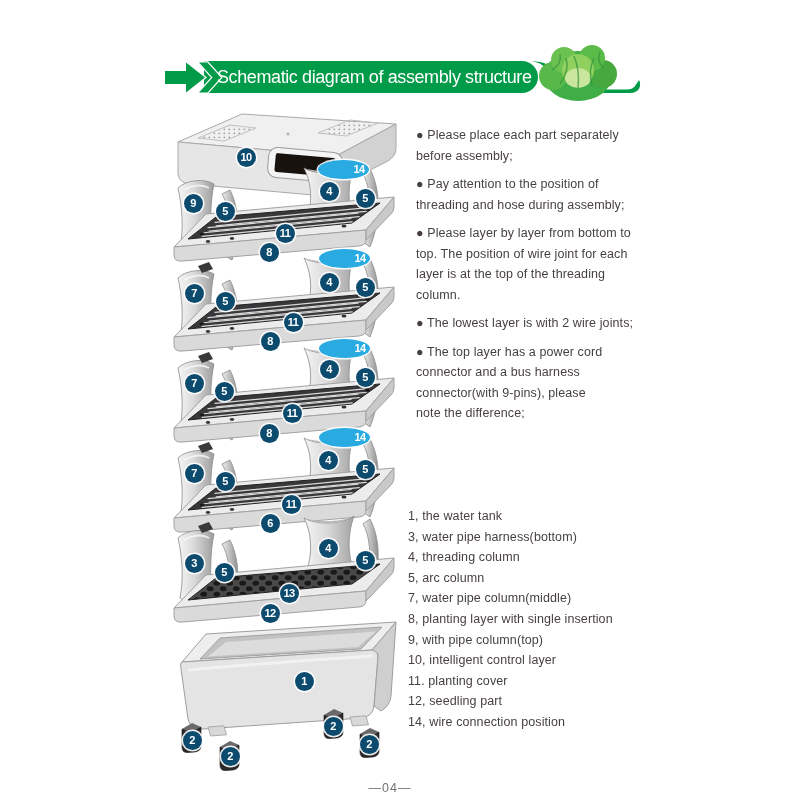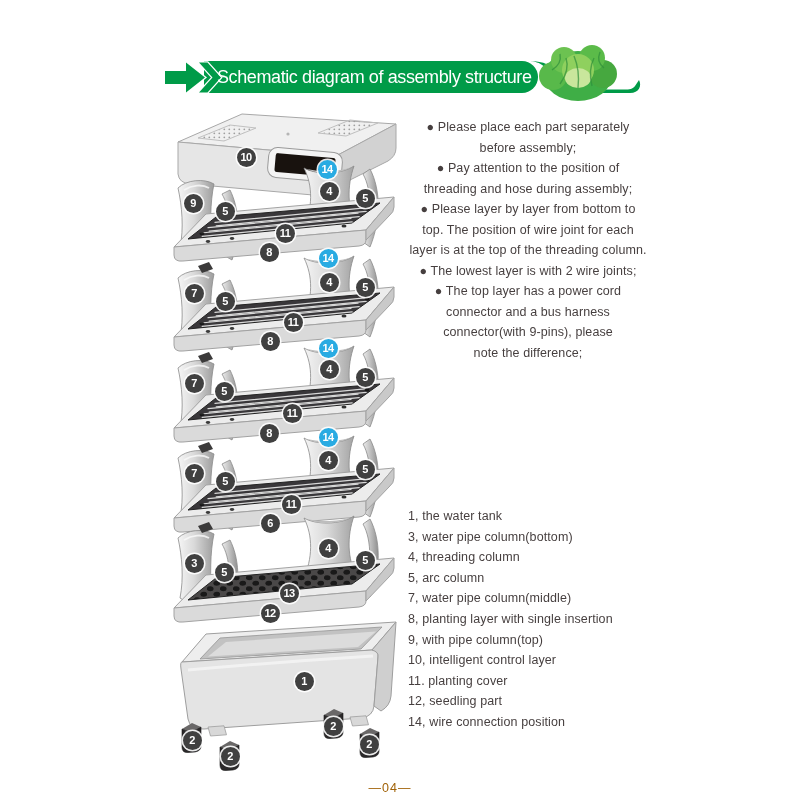--- a/index.html
+++ b/index.html
@@ -2,32 +2,32 @@
 <html><head>
 <meta charset="utf-8">
 <style>
   html,body{margin:0;padding:0;background:#fff;}
   .page{position:relative;width:800px;height:800px;background:#ffffff;overflow:hidden;
         font-family:"Liberation Sans", sans-serif;color:#463f3f;}
   svg{position:absolute;left:0;top:0;}
   .header-title{position:absolute;left:217px;top:62px;width:330px;height:37px;line-height:31px;
         font-size:18px;letter-spacing:-0.4px;color:#ffffff;white-space:nowrap;}
   .instructions{position:absolute;left:408px;top:117px;width:240px;}
-  .instructions p{margin:0;font-size:12.5px;line-height:20.5px;white-space:pre-line;letter-spacing:0.1px;text-align:center;}
+  .instructions p{margin:8px;font-size:12.5px;line-height:20.5px;white-space:pre-line;letter-spacing:0.1px;}
   .parts{position:absolute;left:408px;top:476px;width:250px;margin-top:30px;}
   .parts div{font-size:12.5px;line-height:20.6px;white-space:nowrap;letter-spacing:0.1px;}
   .footer{position:absolute;left:0;top:781px;width:780px;text-align:center;
-        font-size:12.5px;color:#a16207;letter-spacing:1px;}
+        font-size:12.5px;color:#737373;letter-spacing:1px;}
   #markers-layer{position:absolute;left:0;top:0;width:800px;height:800px;pointer-events:none;}
   .marker{position:absolute;width:19px;height:19px;border-radius:50%;
         display:flex;align-items:center;justify-content:center;
         color:#fff;font-size:11px;font-weight:bold;letter-spacing:-0.5px;
         box-shadow:0 0 0 1.5px rgba(255,255,255,0.9);}
-  .marker.red{background:#404040;}
-  .marker.blue{background:#29abe2;}
+  .marker.red{background:#0c4a6e;}
+  .marker.blue{background:#29abe2;padding-left:32px;}
 </style>
 </head>
 <body>
 
 <div class="page">
 
   <svg width="800" height="112" viewBox="0 0 800 112">
 
     <g>
       <rect x="204" y="61" width="316" height="32" fill="#009b48"></rect>
@@ -220,21 +220,21 @@
 layer is at the top of the threading column.</p>
     <p>● The lowest layer is with 2 wire joints;</p>
     <p>● The top layer has a power cord
 connector and a bus harness
 connector(with 9-pins), please
 note the difference;</p>
   </div>
 
   <div class="parts">
     <div>1, the water tank</div>
-    <div>3, water pipe column(bottom)</div>
+    <div>3, water pipe harness(bottom)</div>
     <div>4, threading column</div>
     <div>5, arc column</div>
     <div>7, water pipe column(middle)</div>
     <div>8, planting layer with single insertion</div>
     <div>9, with pipe column(top)</div>
     <div>10, intelligent control layer</div>
     <div>11. planting cover</div>
     <div>12, seedling part</div>
     <div>14, wire connection position</div>
   </div>

